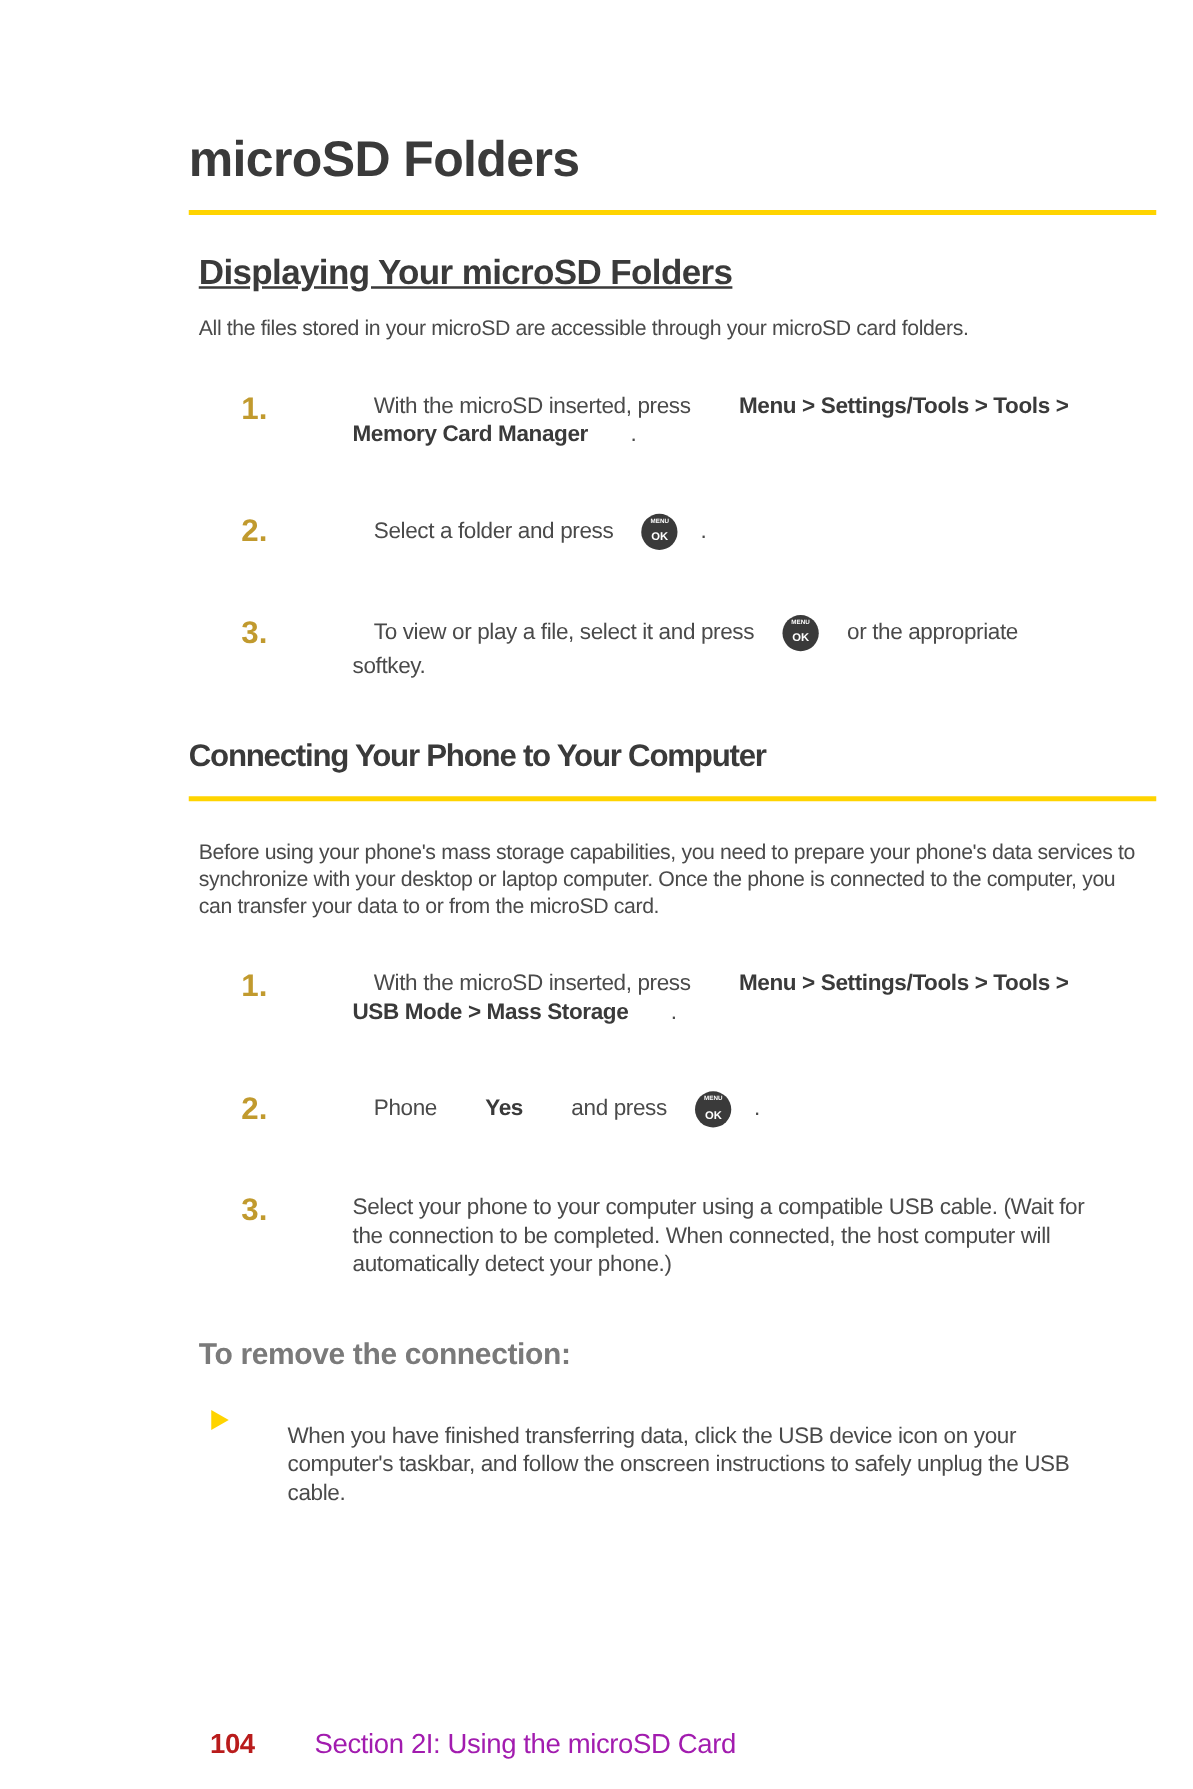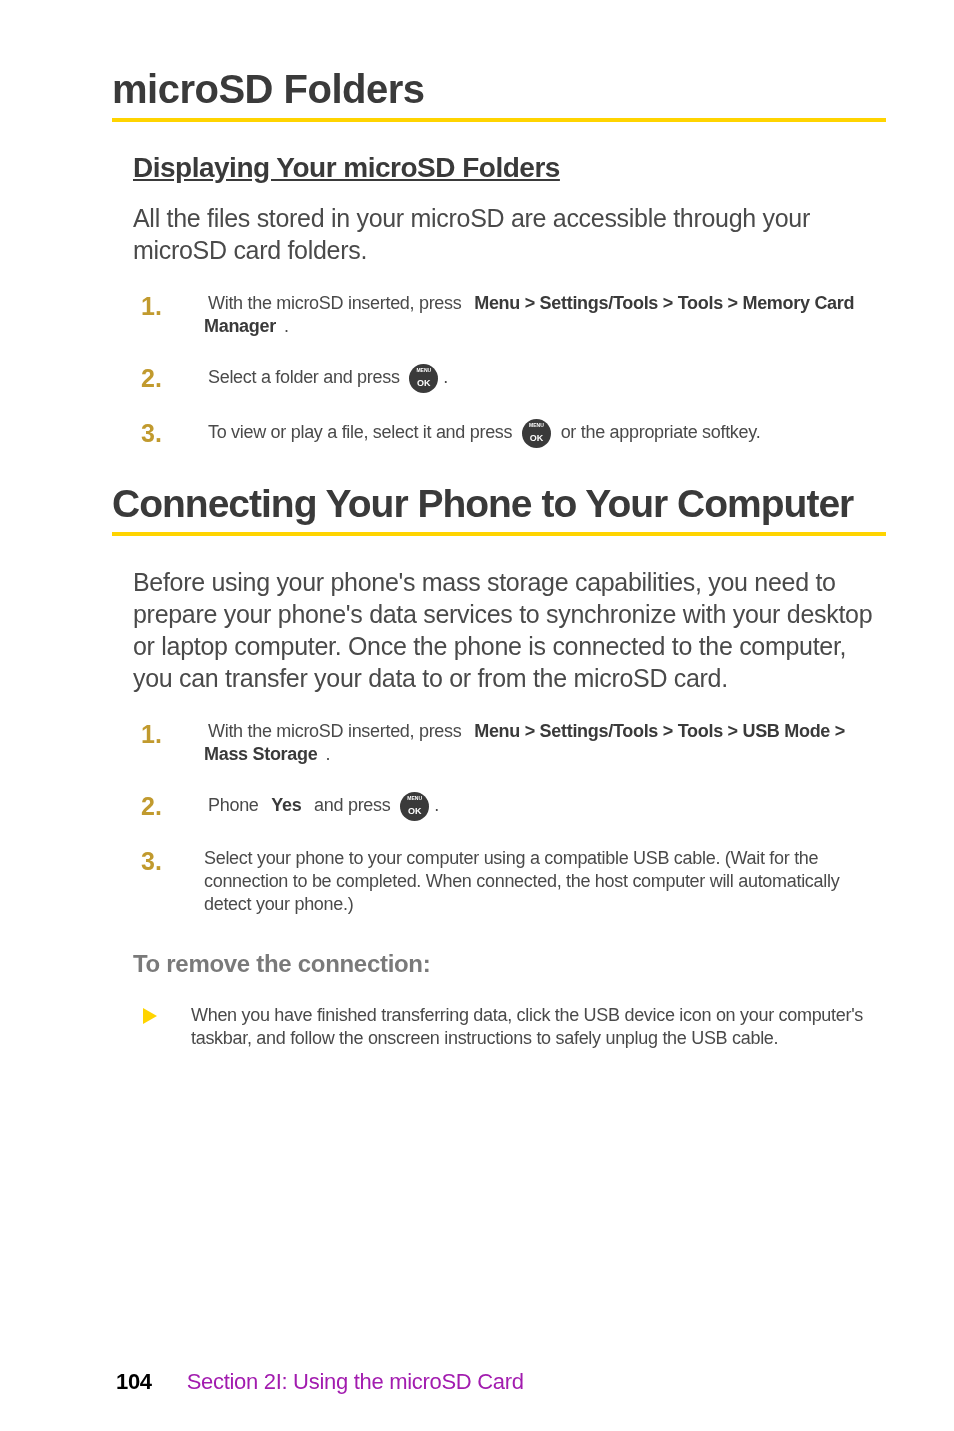--- a/index.html
+++ b/index.html
@@ -1,16 +1,16 @@
 <!DOCTYPE html>
 <html><head>
   <meta charset="utf-8">
   <style>
     * {
-      margin: 4px;
+      margin: 17px;
       padding: 0;
       box-sizing: border-box;
     }
     body {
       width: 954px;
       height: 1431px;
       background: #ffffff;
       font-family: -apple-system, "Segoe UI", "Helvetica Neue", Arial, sans-serif;
       color: #4a4a4a;
       padding: 55px 80px 40px 100px;
@@ -31,21 +31,21 @@
     }
     h2 {
       font-size: 28px;
       font-weight: 700;
       color: #3a3a3a;
       margin: 0 0 18px 25px;
       letter-spacing: -0.5px;
       text-decoration: underline;
     }
     .body-text {
-      font-size: 25px;
+      font-size: 17px;
       line-height: 1.28;
       color: #4a4a4a;
       margin: 0 0 22px 25px;
       letter-spacing: -0.3px;
     }
     .list {
       margin: 0 0 30px 25px;
     }
     .list-item {
       display: flex;
@@ -125,29 +125,29 @@
     .footer {
       position: absolute;
       bottom: 40px;
       left: 100px;
       font-size: 22px;
       color: #4a4a4a;
       letter-spacing: -0.3px;
     }
     .footer-page {
       font-weight: 700;
-      color: #000000;
+      color: #b91c1c;
       margin-right: 25px;
     }
     .footer-section {
       font-weight: 400;
       color: #a21caf;
     }
     .h1-second {
-      font-size: 39px;
+      font-size: 25px;
       letter-spacing: -1px;
     }
   </style>
 </head>
 <body>
 
 <h1>microSD Folders</h1>
 <div class="underline"></div>
 
 <h2>Displaying Your microSD Folders</h2>

